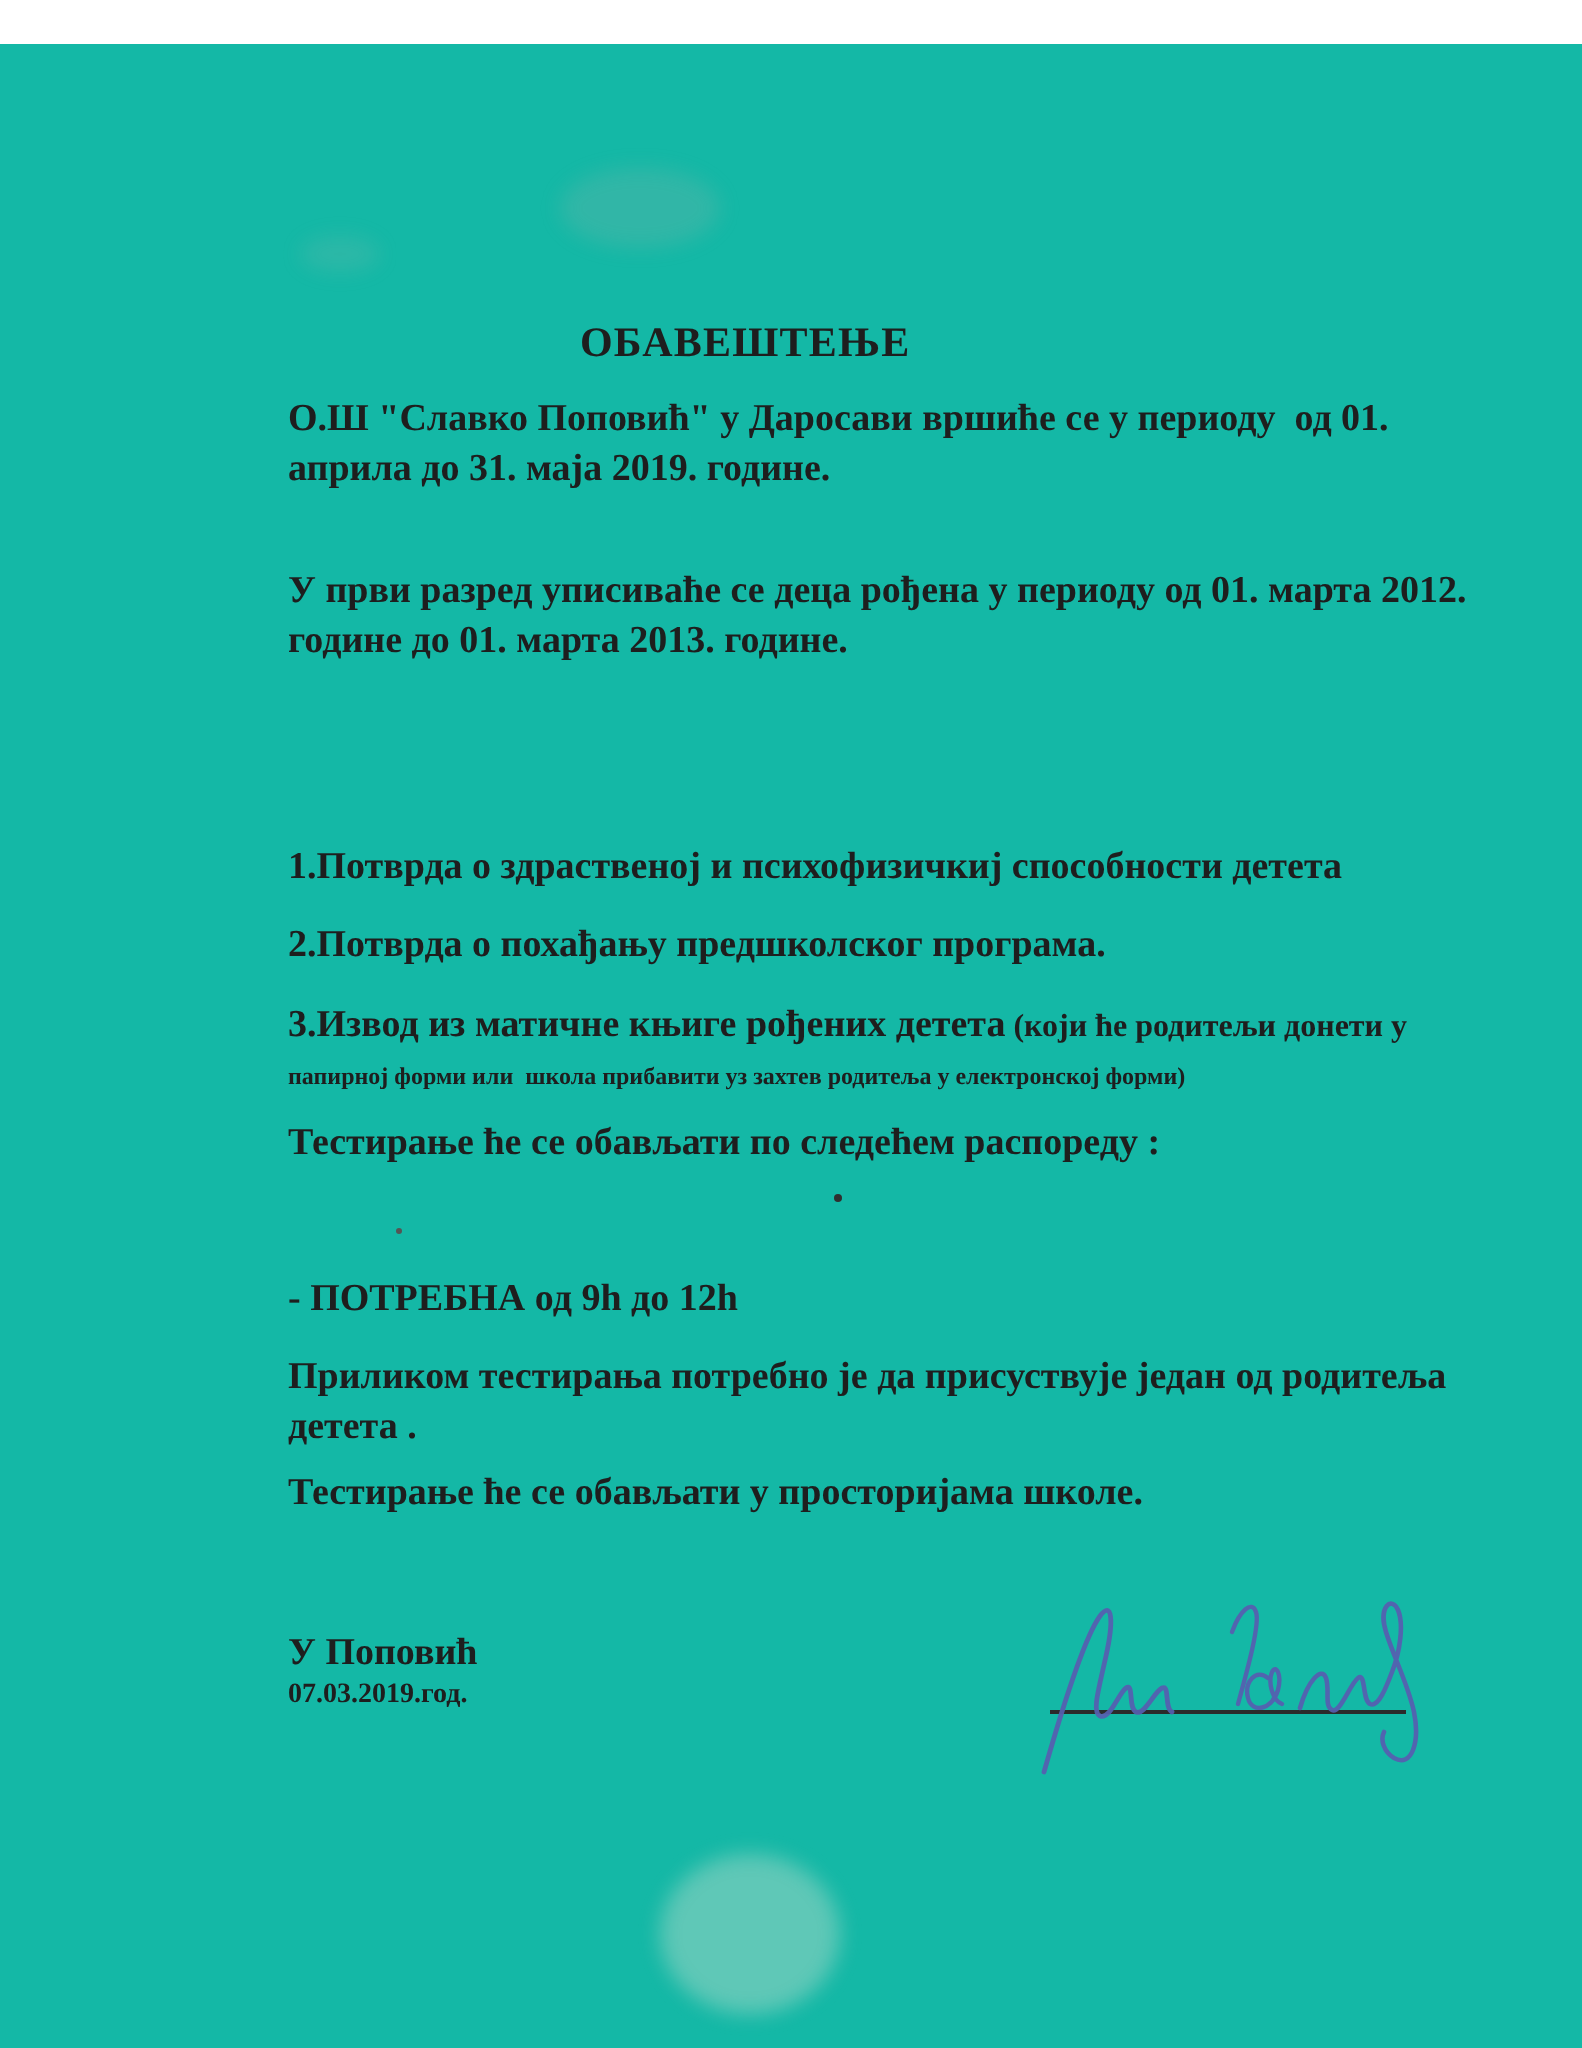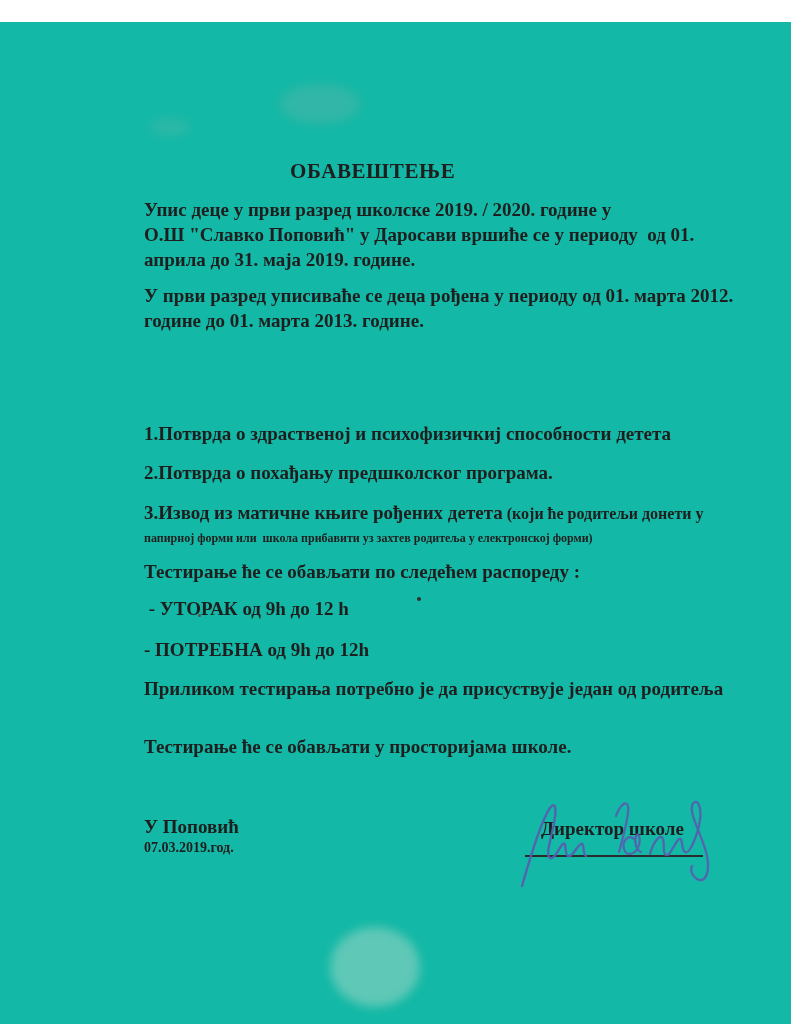--- a/index.html
+++ b/index.html
@@ -84,21 +84,20 @@
 
 <div class="page">
 
   <div class="smudge s1"></div>
   <div class="smudge s2"></div>
   <div class="smudge s3"></div>
 
   <h1 class="title">ОБАВЕШТЕЊЕ</h1>
 
   <div class="tb" style="top:175px">
-    <div class="line">Упис деце у први разред школске 2019. / 2020. године у</div>
     <div class="line">О.Ш "Славко Поповић" у Даросави вршиће се у периоду  од 01.</div>
     <div class="line">априла до 31. маја 2019. године.</div>
   </div>
 
   <div class="tb" style="top:261px">
     <div class="line">У први разред уписиваће се деца рођена у периоду од 01. марта 2012.</div>
     <div class="line">године до 01. марта 2013. године.</div>
   </div>
 
 
@@ -106,34 +105,33 @@
 
   <div class="tb" style="top:438px">2.Потврда о похађању предшколског програма.</div>
 
   <div class="tb" style="top:478px">
     <div class="line"><span>3.Извод из матичне књиге рођених детета</span><span class="note-inline"> (који ће родитељи донети у</span></div>
     <div class="line note-line">папирној форми или  школа прибавити уз захтев родитеља у електронској форми)</div>
   </div>
 
   <div class="tb" style="top:537px">Тестирање ће се обављати по следећем распореду :</div>
 
-  <div class="tb line" style="top:574px"> - УТОРАК од 9h до 12 h</div>
 
   <div class="tb line" style="top:615px">- ПОТРЕБНА од 9h до 12h</div>
 
   <div class="tb" style="top:654px">
     <div class="line">Приликом тестирања потребно је да присуствује један од родитеља</div>
+    <div class="line">детета .</div>
   </div>
 
   <div class="tb" style="top:712px">Тестирање ће се обављати у просторијама школе.</div>
 
   <div class="tb" style="top:792px">У Поповић</div>
   <div class="tb small" style="top:815px">07.03.2019.год.</div>
 
-  <div class="tb" style="left:541px; top:794px">Директор школе</div>
 
   <div class="sig-underline"></div>
 
   <svg class="sig-svg" viewBox="0 0 212 105">
     <g fill="none" stroke="#575fb0" stroke-linecap="round" stroke-linejoin="round" opacity="0.92">
       <path stroke-width="2.4" d="M10,92 C18,64 30,25 38,14 C44,6 45,16 41,34 C37,52 34,62 38,64 C43,66 47,53 51,50 C55,47 52,60 56,62 C60,64 65,52 69,50 C73,48 70,60 74,62"></path>
       <path stroke-width="2.2" d="M104,22 C108,11 114,6 116,12 C118,18 112,40 107,58"></path>
       <path stroke-width="2.2" d="M122,45 C116,40 110,47 112,55 C114,63 124,61 127,51 C129,43 126,38 124,42 C122,47 124,56 129,58"></path>
       <path stroke-width="2.3" d="M138,60 C142,46 149,39 151,45 C153,51 150,59 154,61 C158,63 163,48 167,45 C171,42 169,56 173,58 C177,60 181,50 184,42 C188,32 190,18 187,11 C184,4 177,9 181,22 C185,35 192,48 195,62 C198,77 194,90 185,85 C180,82 178,76 180,72"></path>
     </g>

